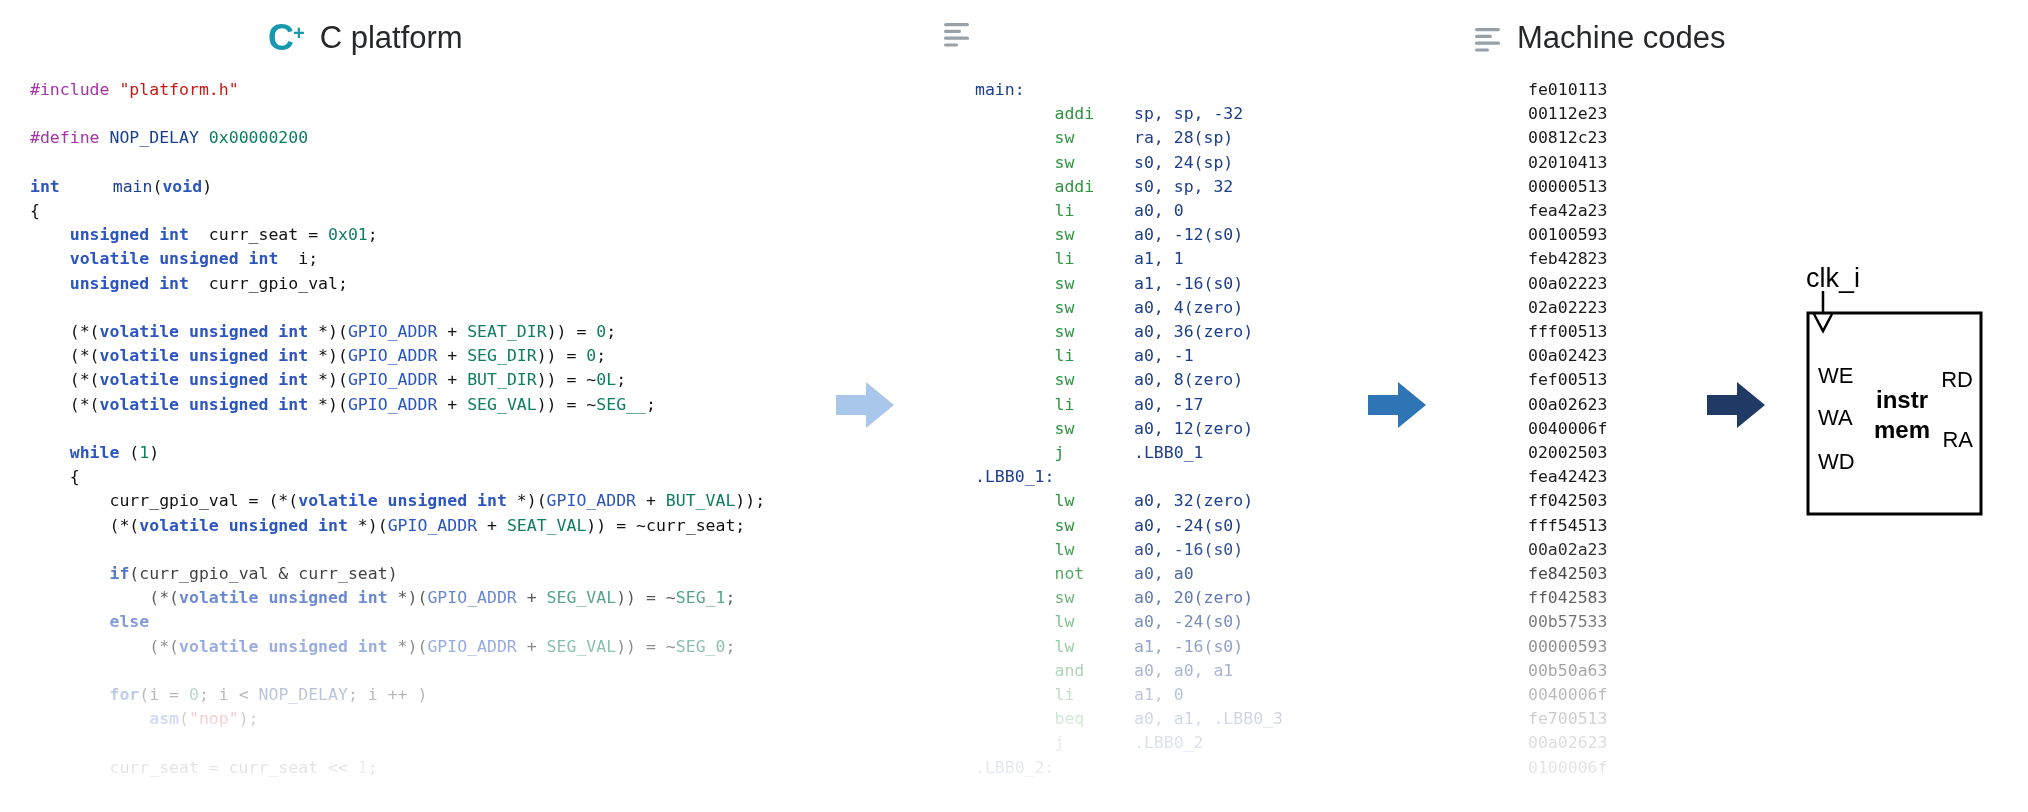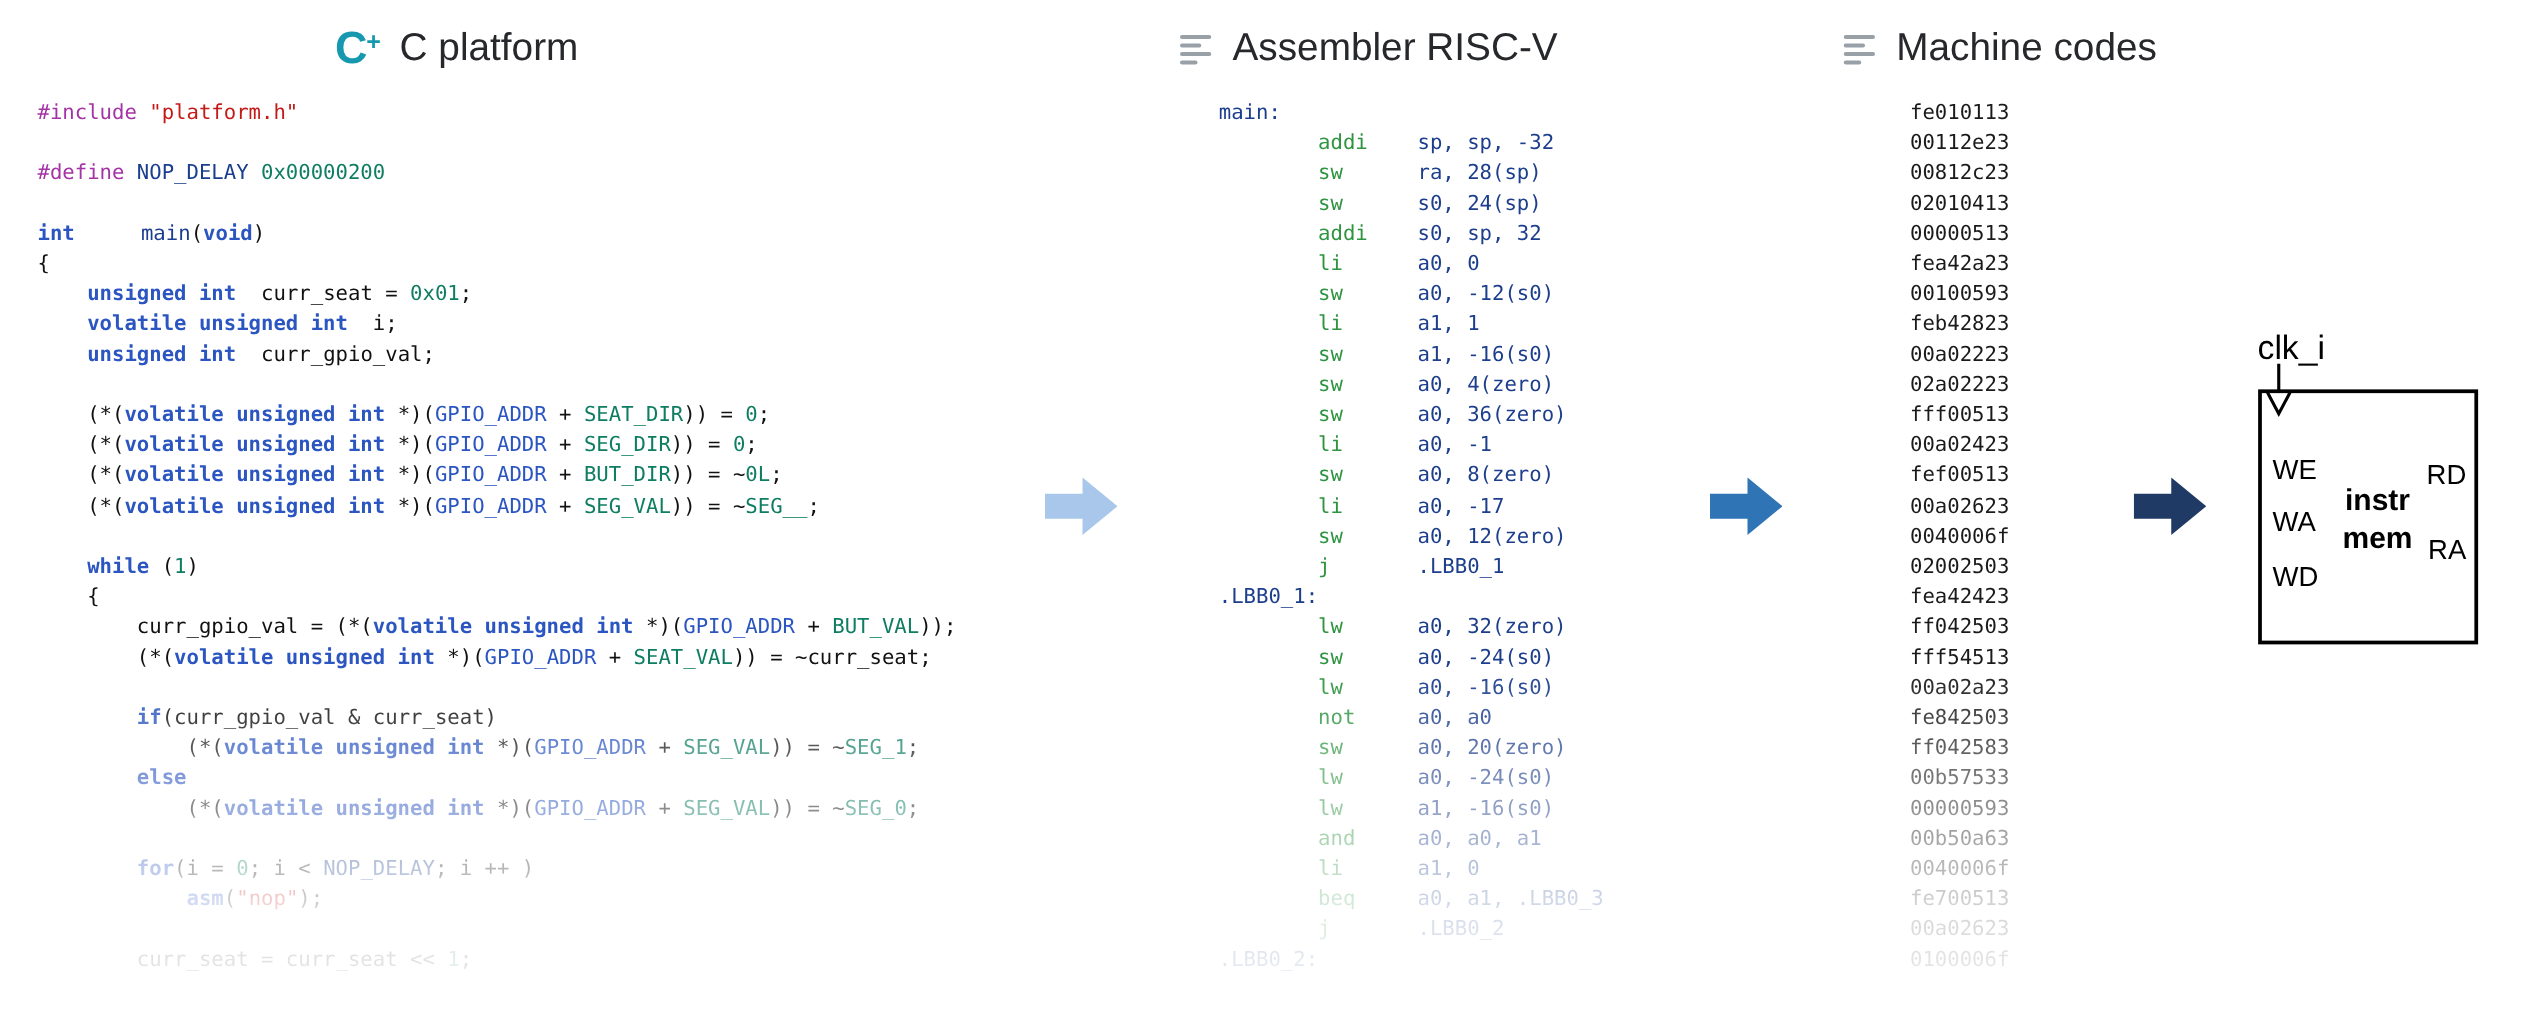--- a/index.html
+++ b/index.html
@@ -81,21 +81,20 @@
 
 <div class="header" style="left:943px; top:20px;">
   <svg class="lines-icon" width="27" height="27" viewBox="0 0 27 27">
     <g fill="#98a0a8">
       <rect x="1" y="3" width="25" height="3.2" rx="1.6"></rect>
       <rect x="1" y="9.8" width="17" height="3.2" rx="1.6"></rect>
       <rect x="1" y="16.6" width="25" height="3.2" rx="1.6"></rect>
       <rect x="1" y="23.4" width="14" height="3.2" rx="1.6"></rect>
     </g>
   </svg>
-  <span>Assembler RISC-V</span>
 </div>
 
 <div class="header" style="left:1474px; top:20px;">
   <svg class="lines-icon" width="27" height="27" viewBox="0 0 27 27">
     <g fill="#98a0a8">
       <rect x="1" y="3" width="25" height="3.2" rx="1.6"></rect>
       <rect x="1" y="9.8" width="17" height="3.2" rx="1.6"></rect>
       <rect x="1" y="16.6" width="25" height="3.2" rx="1.6"></rect>
       <rect x="1" y="23.4" width="14" height="3.2" rx="1.6"></rect>
     </g>

